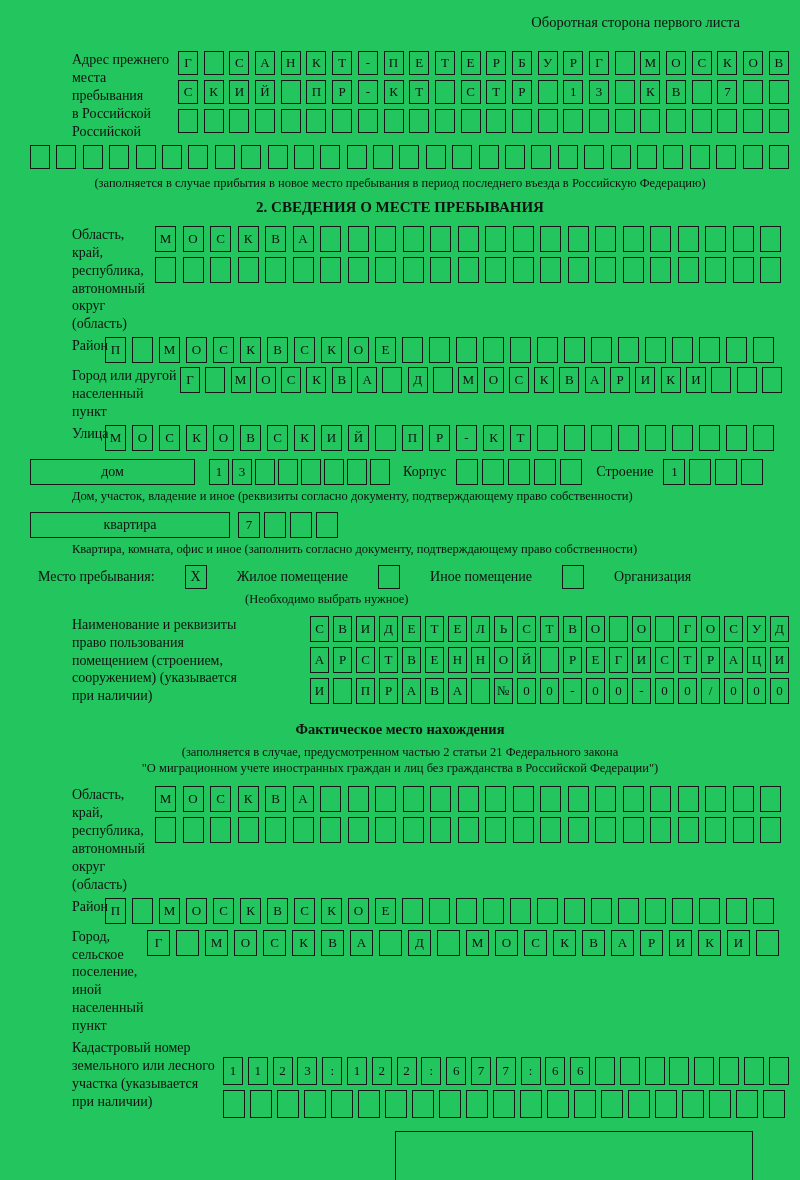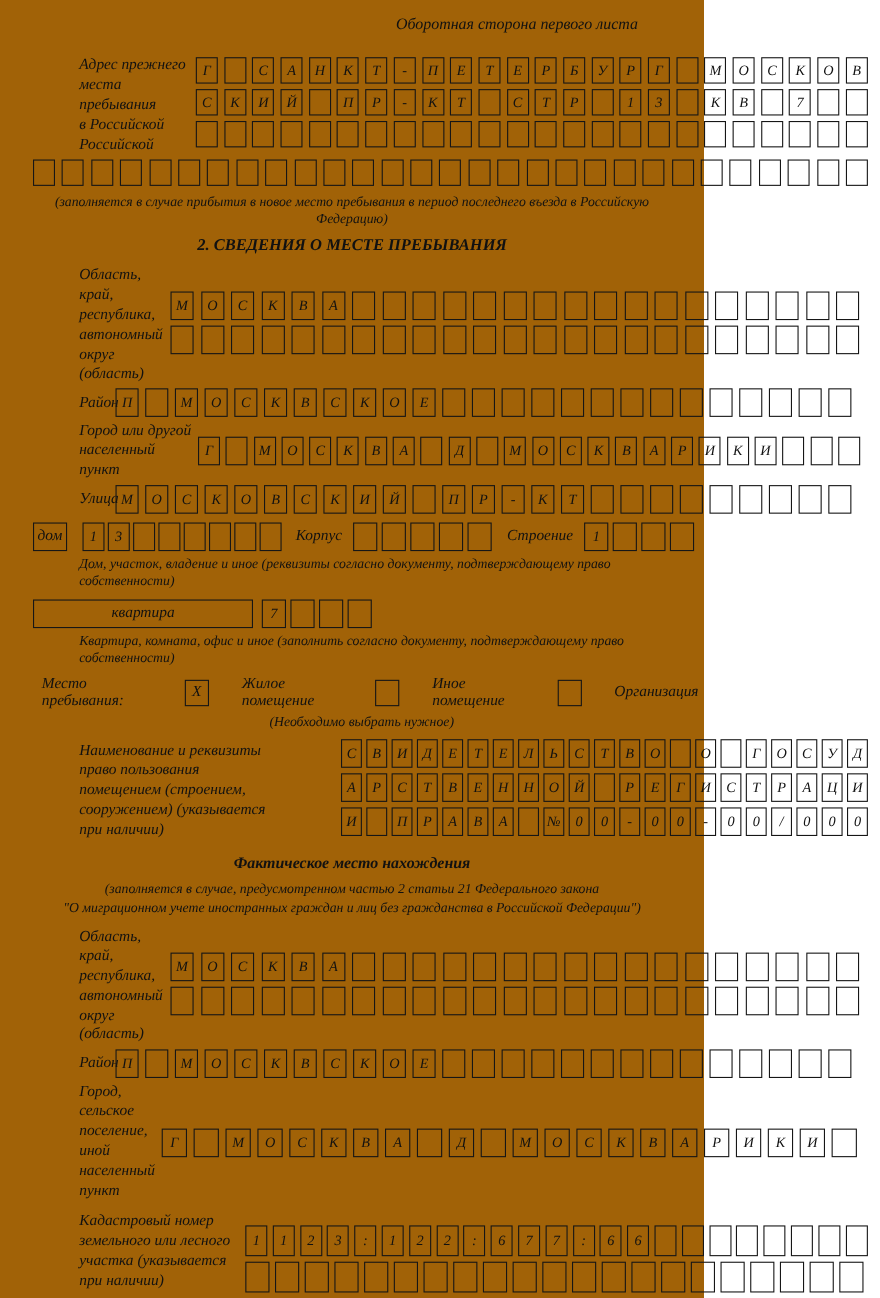--- a/index.html
+++ b/index.html
@@ -1,20 +1,20 @@
 <!DOCTYPE html>
 <html lang="ru"><head>
 <meta charset="utf-8">
 <style>
   html,body{margin:0;padding:0;background:#fff;}
   body{width:800px;height:1180px;overflow:hidden;color:#111;
        font-family:"Liberation Serif","DejaVu Serif",serif;}
-  .page{box-sizing:border-box;width:640px;height:1180px;padding:14px 5px 10px 30px;background:#a16207;font-style:italic;}
+  .page{box-sizing:border-box;width:800px;height:1180px;padding:14px 5px 10px 30px;background:#22c55e;}
   .hdr{text-align:right;padding-right:55px;font-size:14.5px;margin-bottom:20px;}
-  .field{display:flex;align-items:center;margin-bottom:4px;}
+  .field{display:flex;align-items:flex-start;margin-bottom:4px;}
   .flabel{box-sizing:border-box;flex-shrink:0;padding-left:42px;font-size:14px;line-height:1.28;}
   .w148{width:148px;} .w125{width:125px;} .w75{width:75px;} .w150{width:150px;}
   .w280{width:280px;} .w117{width:117px;} .w193{width:193px;}
   .rows .grid{margin-bottom:5px;}
   .grid{display:flex;flex-wrap:nowrap;}
   .cell{box-sizing:border-box;flex-shrink:0;width:var(--cw,21px);height:var(--ch,26px);
         border:1.6px solid #161616;margin-right:var(--gap,5px);
         display:flex;align-items:center;justify-content:center;font-size:13px;}
   .caption{font-size:12.5px;line-height:1.3;}
   .center{text-align:center;}

